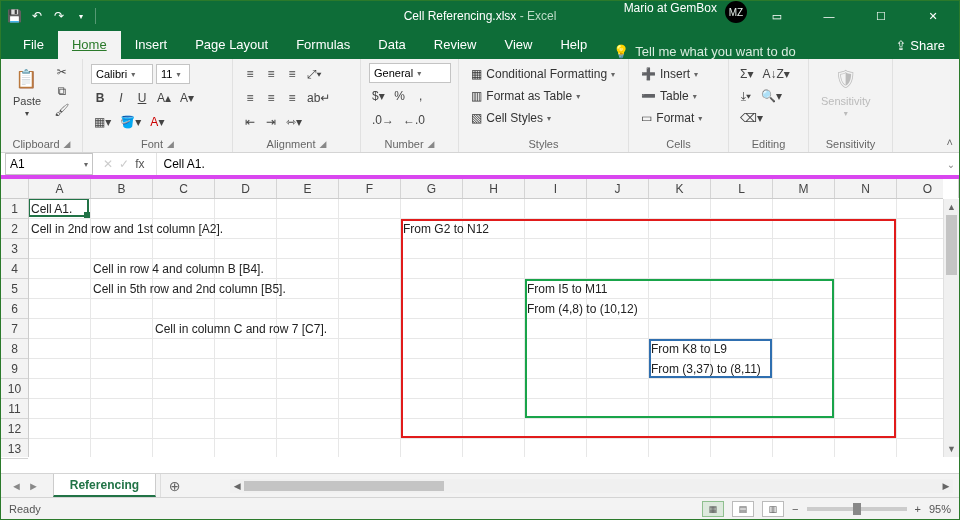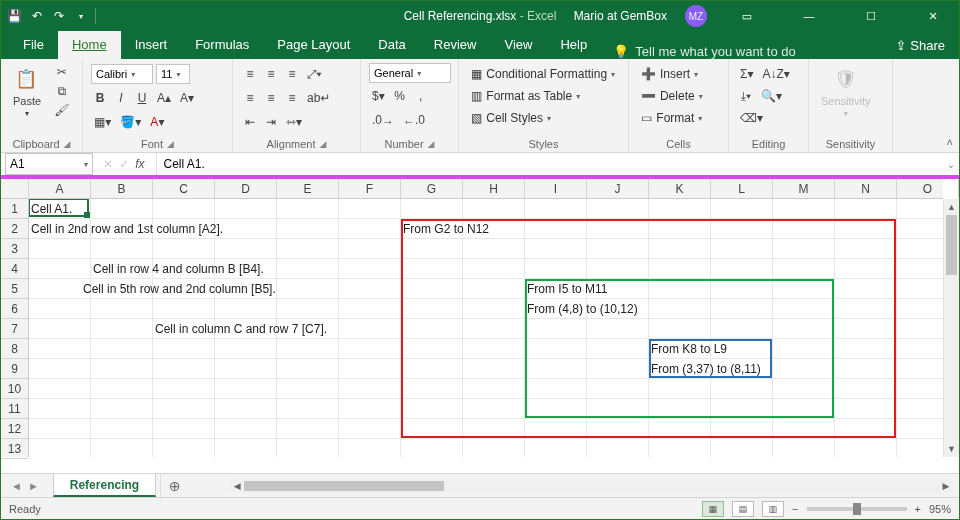--- a/index.html
+++ b/index.html
@@ -5,22 +5,22 @@
   * { box-sizing: border-box; margin: 0; padding: 0; font-family: "Segoe UI", Tahoma, sans-serif; }
   html, body { width: 960px; height: 520px; overflow: hidden; background: #fff; }
   .window { width: 960px; height: 520px; display: flex; flex-direction: column; border: 1px solid #2b7a2b; background: #fff; }
   
   .titlebar { height: 30px; background: #0e6d38; color: #fff; display: flex; align-items: center; font-size: 12px; position: relative; }
   .titlebar .qat { display: flex; align-items: center; gap: 6px; padding-left: 6px; }
   .qat .qat-icon { width: 16px; height: 16px; display:flex; align-items:center; justify-content:center; font-size:12px; color:#fff; cursor:pointer; }
   .qat .divider { width:1px; height:16px; background:rgba(255,255,255,.3); }
   .titlebar .title-center { position:absolute; left:50%; transform:translateX(-50%); white-space:nowrap; }
   .titlebar .title-center .dim { color:#bcdcc7; }
-  .titlebar .right-cluster { margin-left:auto; display:flex; align-items:center; gap:18px; padding-right:4px; }
-  .avatar { width:22px; height:22px; border-radius:50%; background:#8b5cf6; display:flex; align-items:center; justify-content:center; font-size:10px; color:#e9f3ed; }
+  .titlebar .right-cluster { margin-left:auto; display:flex; gap:8px; padding-right:4px; }
+  .avatar { width:22px; height:22px; border-radius:50%; background:#000000; display:flex; align-items:center; justify-content:center; font-size:10px; color:#e9f3ed; }
   .win-btn { width:44px; height:30px; display:flex; align-items:center; justify-content:center; font-size:11px; cursor:pointer; }
   
   .ribbon-tabs { height:28px; background:#0e6d38; display:flex; align-items:flex-end; color:#fff; font-size:13px; padding-left:8px; position:relative; }
   .ribbon-tabs .tab { padding:6px 14px 7px; cursor:pointer; }
   .ribbon-tabs .tab.active { background:#f3f3f3; color:#2b7a2b;text-decoration:underline; }
   .ribbon-tabs .tellme { display:flex; align-items:center; gap:6px; color:#d9ecdf; padding:0 12px; cursor:text; }
   .ribbon-tabs .share { margin-left:auto; padding:6px 14px; cursor:pointer; display:flex; align-items:center; gap:4px; color:#fff; }
   .bulb { display:inline-block; }
   
   .ribbon { height:94px; background:#f3f3f3; border-bottom:1px solid #d4d4d4; display:flex; position:relative; }
@@ -37,21 +37,21 @@
   .stack { display:flex; flex-direction:column; gap:1px; }
   .btn-drop { display:flex; align-items:center; gap:4px; font-size:12px; color:#333; cursor:pointer; padding:1px 4px; height:22px;}
   .btn-drop .caret { font-size:8px; color:#666; }
   .ribbon-collapse { position:absolute; right:6px; bottom:4px; font-size:11px; color:#666; cursor:pointer; }
   
   .formula-bar { height:26px; border-bottom:4px solid #d946ef; display:flex; align-items:center; font-size:12px; }
   .name-box { width:88px; height:22px; margin:0 4px; border:1px solid #c4c4c4; display:flex; align-items:center; padding:0 4px; cursor:text; justify-content:space-between;}
   .name-box .caret { font-size:8px; color:#666; }
   .fx-btns { display:flex; align-items:center; gap:6px; padding:0 6px; color:#888; }
   .fx-btns span { cursor:pointer; }
-  .fx-label { font-style:italic; color:#555; padding-right:6px; }
+  .fx-label { color:#555; padding-right:6px; }
   .formula-input { flex:1; height:22px; padding:0 6px; display:flex; align-items:center; cursor:text; border-left:1px solid #e2e2e2; margin-right:16px;}
   .formula-expand { width:16px; color:#888; cursor:pointer; text-align:center; font-size:10px;}
   
   .grid-area { flex:1; display:flex; position:relative; overflow:hidden; background:#fff; }
   .corner { width:28px; height:20px; border-right:1px solid #d4d4d4; border-bottom:1px solid #ccc; background:#f3f3f3; position:absolute; top:0; left:0; z-index:3; cursor:pointer;}
   .col-headers { position:absolute; top:0; left:28px; right:16px; height:20px; display:flex; background:#f3f3f3; z-index:2; border-bottom:1px solid #ccc;}
   .col-head { border-right:1px solid #d4d4d4; text-align:center; font-size:12px; color:#444; line-height:20px; cursor:pointer; flex-shrink:0;}
   .row-headers { position:absolute; top:20px; left:0; width:28px; bottom:16px; background:#f3f3f3; z-index:2; border-right:1px solid #ccc;}
   .row-head { height:20px; border-bottom:1px solid #d4d4d4; text-align:center; font-size:12px; color:#444; line-height:20px; cursor:pointer;}
   .cells { position:absolute; top:20px; left:28px; right:16px; bottom:16px; overflow:hidden; }
@@ -109,22 +109,22 @@
       <span class="win-btn">—</span>
       <span class="win-btn">☐</span>
       <span class="win-btn close">✕</span>
     </div>
   </div>
 
   <div class="ribbon-tabs">
     <div class="tab">File</div>
     <div class="tab active">Home</div>
     <div class="tab">Insert</div>
+    <div class="tab">Page Layout</div>
     <div class="tab">Formulas</div>
-    <div class="tab">Page Layout</div>
     <div class="tab">Data</div>
     <div class="tab">Review</div>
     <div class="tab">View</div>
     <div class="tab">Help</div>
     <div class="tellme">
       <span class="bulb">💡</span>
       <span>Tell me what you want to do</span>
     </div>
     <div class="share">
       <span>⇪</span>
@@ -263,21 +263,21 @@
 
     <div class="group" style="width:100px">
       <div class="group-body" style="flex-direction:column; gap:0;">
         <div class="btn-drop">
             <span>➕</span>
             <span>Insert</span>
             <span class="caret">▾</span>
           </div>
         <div class="btn-drop">
             <span>➖</span>
-            <span>Delete</span>
+            <span>Table</span>
             <span class="caret">▾</span>
           </div>
         <div class="btn-drop">
             <span>▭</span>
             <span>Format</span>
             <span class="caret">▾</span>
           </div>
       </div>
       <div class="group-label">
           <span>Cells</span>
@@ -393,21 +393,21 @@
           <div class="gridlines-h" style="top: 119px; left: 0px; height: 1px; width: 930px; position: absolute; background: rgb(231, 231, 231);"></div>
           <div class="gridlines-h" style="top: 139px; left: 0px; height: 1px; width: 930px; position: absolute; background: rgb(231, 231, 231);"></div>
           <div class="gridlines-h" style="top: 159px; left: 0px; height: 1px; width: 930px; position: absolute; background: rgb(231, 231, 231);"></div>
           <div class="gridlines-h" style="top: 179px; left: 0px; height: 1px; width: 930px; position: absolute; background: rgb(231, 231, 231);"></div>
           <div class="gridlines-h" style="top: 199px; left: 0px; height: 1px; width: 930px; position: absolute; background: rgb(231, 231, 231);"></div>
           <div class="gridlines-h" style="top: 219px; left: 0px; height: 1px; width: 930px; position: absolute; background: rgb(231, 231, 231);"></div>
           <div class="gridlines-h" style="top: 239px; left: 0px; height: 1px; width: 930px; position: absolute; background: rgb(231, 231, 231);"></div>
           <div class="cell-text" style="left: 0px; top: 0px;">Cell A1.</div>
           <div class="cell-text" style="left: 0px; top: 20px;">Cell in 2nd row and 1st column [A2].</div>
           <div class="cell-text" style="left: 62px; top: 60px;">Cell in row 4 and column B [B4].</div>
-          <div class="cell-text" style="left: 52px; top: 80px;">Cell in 5th row and 2nd column [B5].</div>
+          <div class="cell-text" style="left: 62px; top: 80px;">Cell in 5th row and 2nd column [B5].</div>
           <div class="cell-text" style="left: 124px; top: 120px;">Cell in column C and row 7 [C7].</div>
           <div class="cell-text" style="left: 372px; top: 20px;">From G2 to N12</div>
           <div class="cell-text" style="left: 496px; top: 80px;">From I5 to M11</div>
           <div class="cell-text" style="left: 496px; top: 100px;">From (4,8) to (10,12)</div>
           <div class="cell-text" style="left: 620px; top: 140px;">From K8 to L9</div>
           <div class="cell-text" style="left: 620px; top: 160px;">From (3,37) to (8,11)</div>
           <div class="range-box" style="left: 372px; top: 20px; width: 495px; height: 219px; border: 2px solid rgb(225, 27, 27);"></div>
           <div class="range-box" style="left: 496px; top: 80px; width: 309px; height: 139px; border: 2px solid rgb(25, 164, 74);"></div>
           <div class="range-box" style="left: 620px; top: 140px; width: 123px; height: 39px; border: 2px solid rgb(47, 111, 176);"></div>
           <div class="sel-cell" style="left: -1px; top: -1px; width: 61px; height: 19px;">

